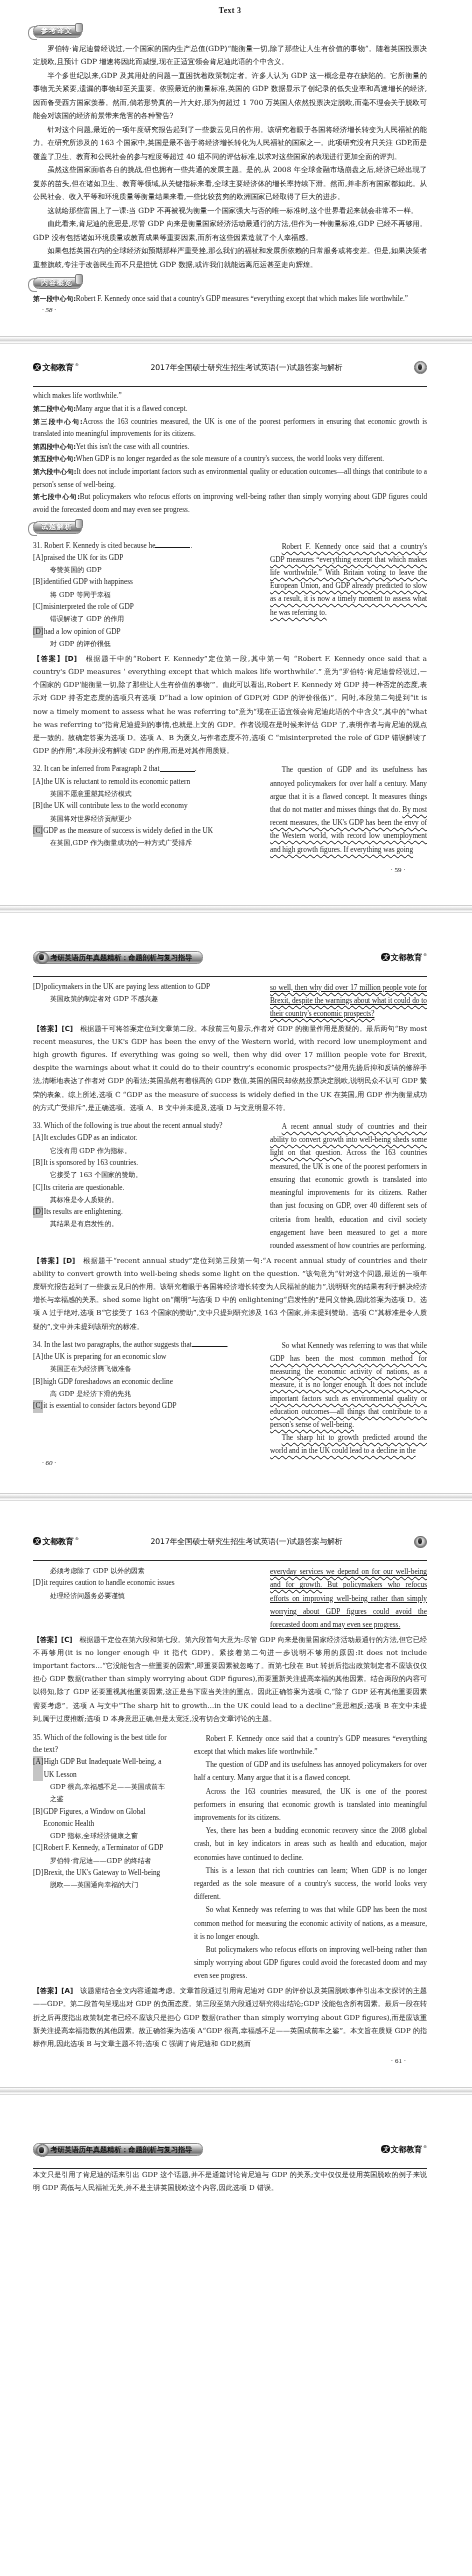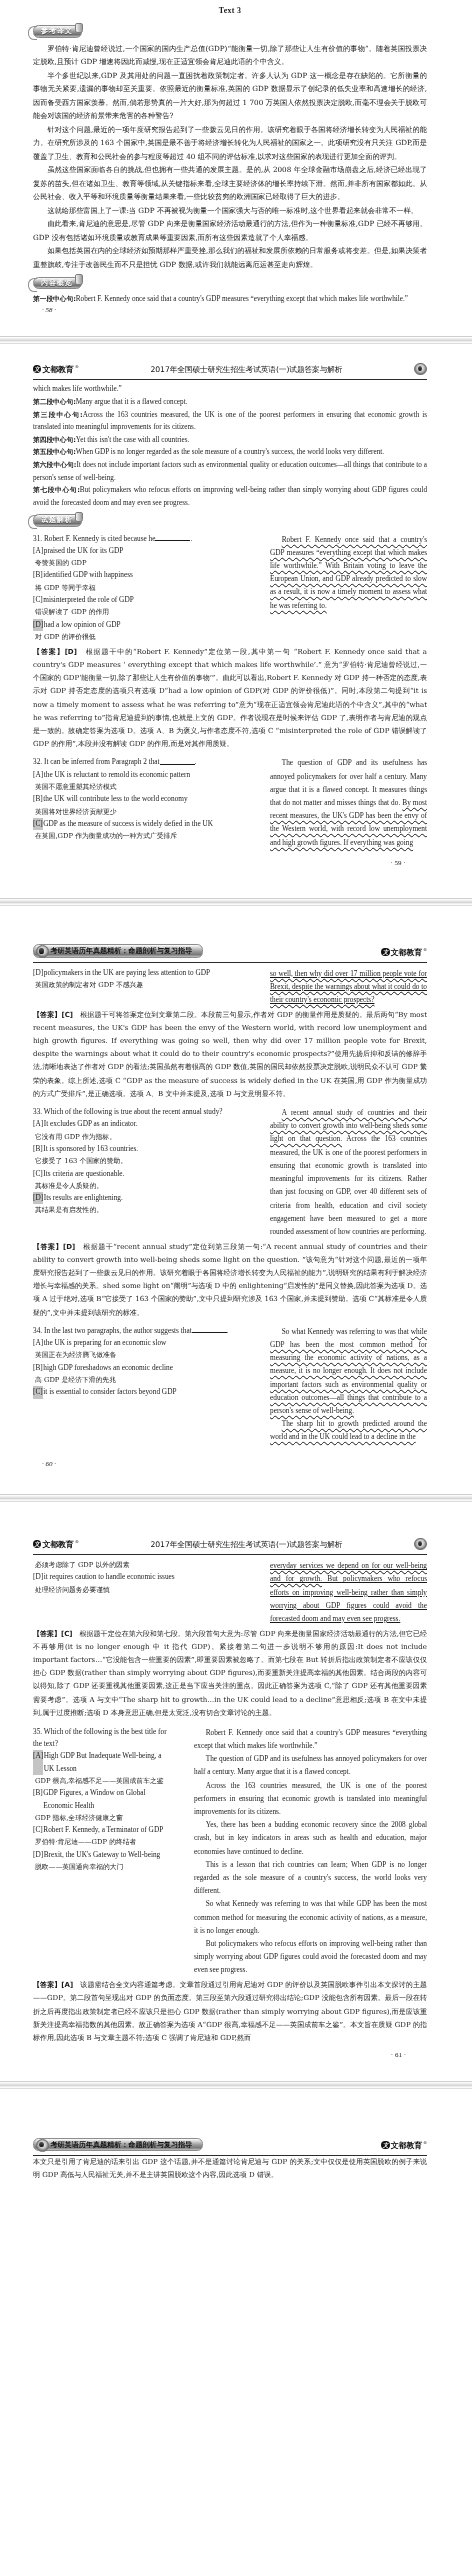--- a/index.html
+++ b/index.html
@@ -75,23 +75,23 @@
   .pageno{
     margin:1.3px 33px 0 33px;
     font-size:7px;
     font-family:"Liberation Serif",serif;
   }
   .pageno.right{text-align:right;margin-right:54px;}
   .pageno.left{text-align:left;margin-left:42px;font-style:italic;}
 
   
   .rh{
-    margin:0 33px;padding:0 0 4px 0;
+    margin:0 33px;padding:0 0 11px 0;
     border-bottom:1px solid #2b2b2b;
-    display:flex;align-items:flex-end;justify-content:space-between;
+    display:flex;align-items:center;justify-content:space-between;
     height:15px;
   }
   .rh.titlebar{border-bottom:1px solid #2b2b2b;margin-top:14px;}
   .logo{
     display:flex;align-items:flex-start;gap:1.3px;
     font-family:"DejaVu Sans","Liberation Sans",sans-serif;
     font-weight:bold;font-size:7.9px;color:#111;letter-spacing:-0.1px;
   }
   .logo .mark{
     display:inline-block;width:8.2px;height:8.2px;border-radius:50%;
@@ -137,21 +137,21 @@
   .q-stem .blank{display:inline-block;width:35px;border-bottom:0.7px solid #1a1a1a;vertical-align:-0.6px;}
   .opt{
     display:flex;font-size:7.3px;line-height:12.3px;
     font-family:"Liberation Serif","DejaVu Serif",serif;
     margin-top:0;
   }
   .opt .tag{flex:0 0 auto;white-space:nowrap;}
   .opt .tag.key{background:#c4c4c4;}
   .opt .txt{padding-left:0.6px;}
   .opt-zh{
-    margin-left:2px;font-family:"DejaVu Serif","Liberation Serif",serif;
+    margin-left:17px;font-family:"DejaVu Serif","Liberation Serif",serif;
     font-size:6.8px;line-height:12.3px;
   }
   .passage{
     font-family:"Liberation Serif","DejaVu Serif",serif;
     font-size:7.3px;line-height:13.2px;text-align:justify;
     text-indent:1.6em;
   }
   .passage.noindent{text-indent:0;text-decoration:underline;}
   .wavy{
     text-decoration:underline;
@@ -411,21 +411,21 @@
         <span class="tag key">[C]</span>
         <span class="txt">it is essential to consider factors beyond GDP</span>
       </div>
     </div>
     <div class="col-p">
       <div class="passage">So what Kennedy was referring to was that <span class="wavy">while GDP has been the most common method for measuring the economic activity of nations, as a measure, it is no longer enough. It does not include important factors such as environmental quality or education outcomes—all things that contribute to a person's sense of well-being.</span></div>
       <div class="passage"><span class="wavy">The sharp hit to growth predicted around the world and in the UK could lead to a decline in the</span></div>
     </div>
   </div>
 
-  <div class="pageno left" style="margin-top:16px">· 60 ·</div>
+  <div class="pageno left" style="margin-top:1px">· 60 ·</div>
 
   <div style="height:26.4px"></div>
 </div>
 
 <div class="scan-sep"></div>
 <div style="height:33px"></div>
 
 <div class="page">
 
   <div class="rh">

